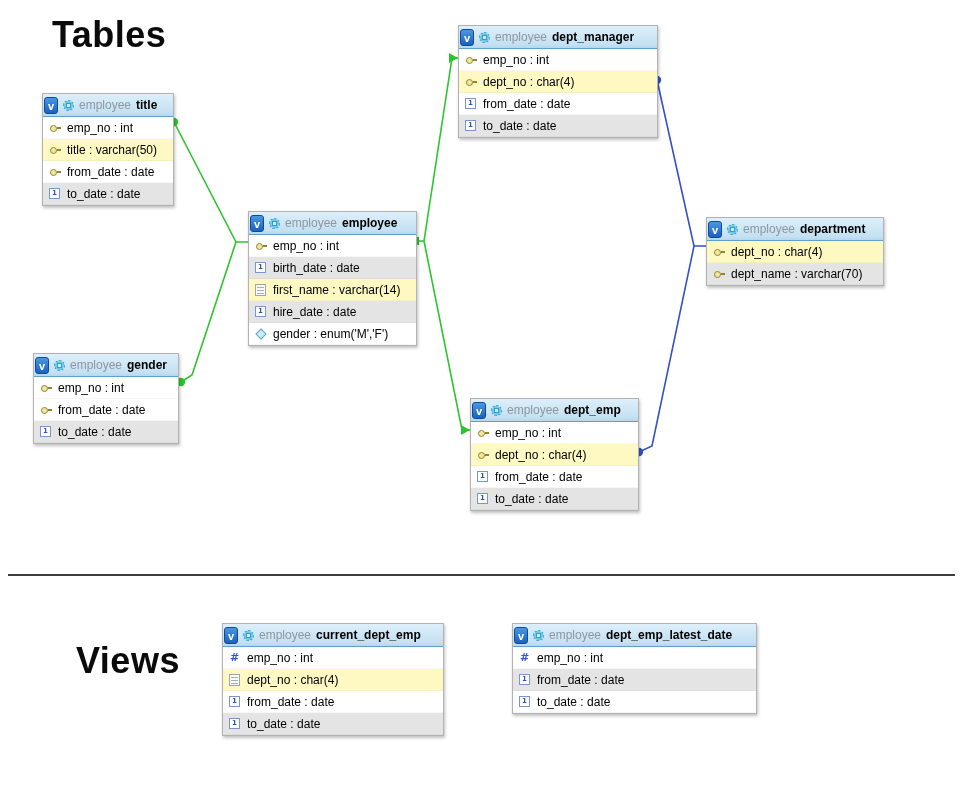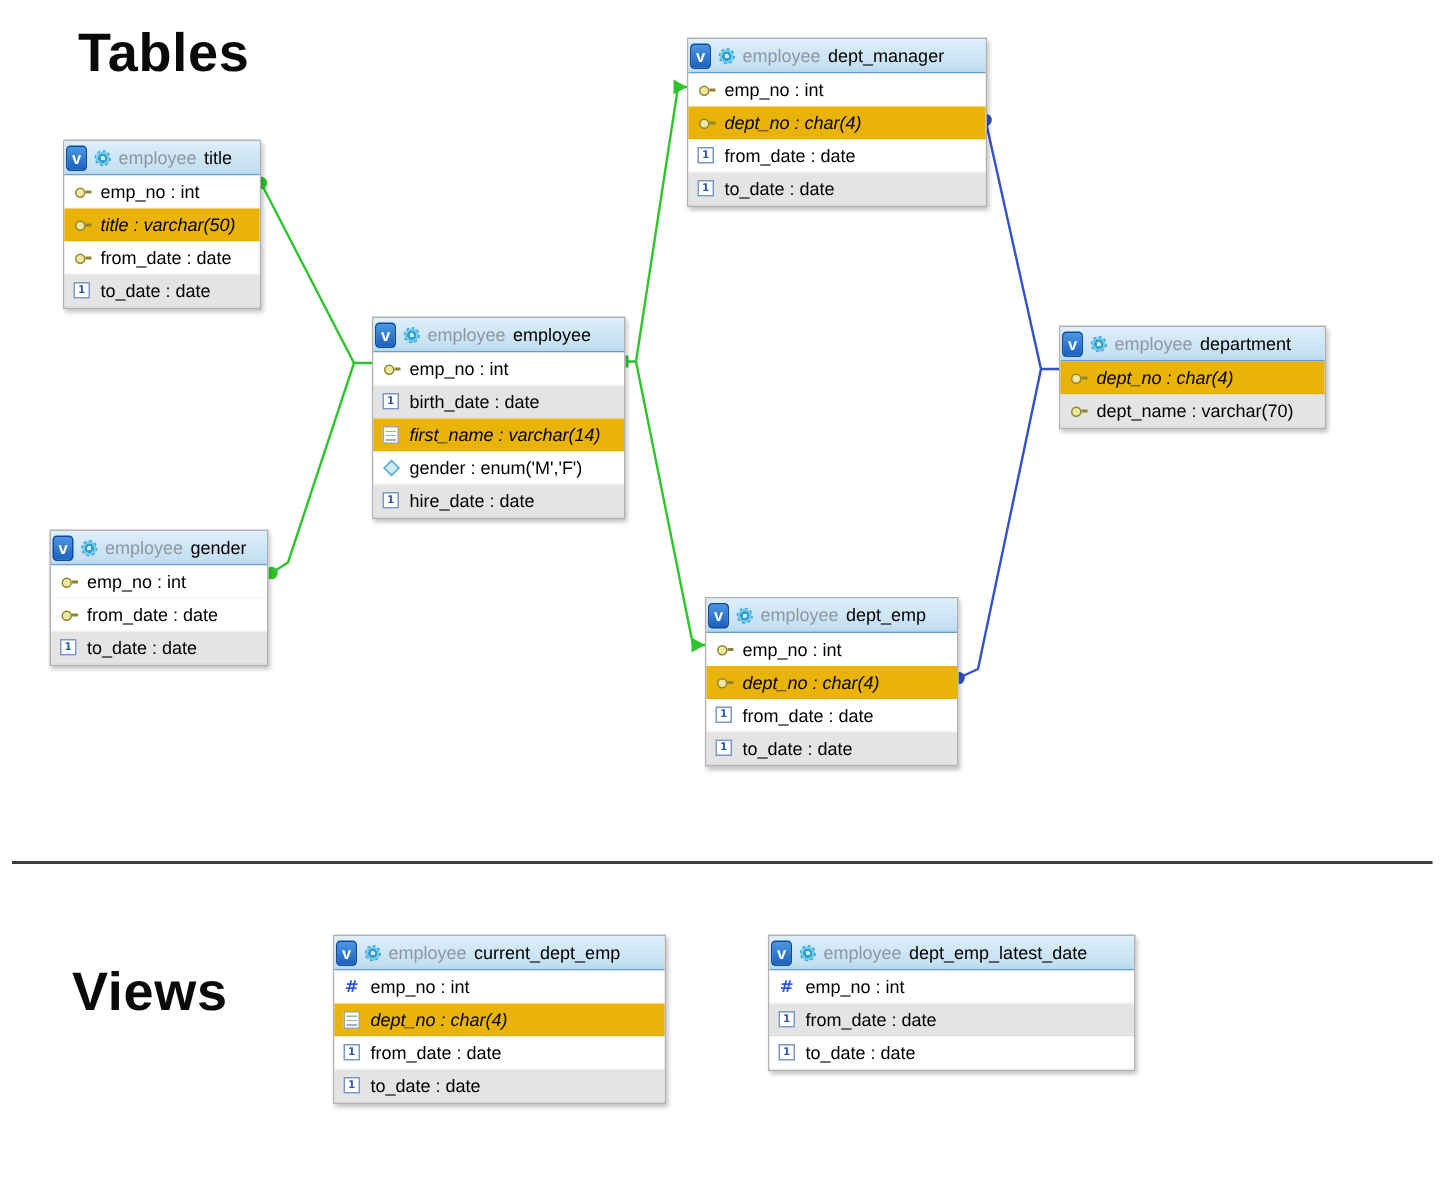--- a/index.html
+++ b/index.html
@@ -1,42 +1,42 @@
 <!DOCTYPE html>
 <html><head>
 <meta charset="utf-8">
 <style>
   html,body{margin:0;padding:0;background:#fff;}
   .canvas{position:relative;width:965px;height:791px;background:#ffffff;overflow:hidden;
           font-family:"Liberation Sans",sans-serif;}
   .h{position:absolute;margin:0;font-weight:800;color:#0a0a0a;font-size:36px;letter-spacing:0.5px;}
   .h-tables{left:52px;top:14px;}
-  .h-views{left:48px;top:640px;}
+  .h-views{left:76px;top:640px;}
   .divider{position:absolute;left:8px;right:10px;top:574px;height:2px;background:#3d3d3d;}
   #wires{position:absolute;left:0;top:0;width:965px;height:791px;pointer-events:none;}
 
   .card{position:absolute;background:#fff;border:1px solid #b2b2b2;box-shadow:1px 2px 3px rgba(0,0,0,.25);
         font-size:12px;color:#000;}
   .hdr{height:22px;display:flex;align-items:center;gap:5px;
        background:linear-gradient(180deg,#ddeffa 0%,#c4e0f2 85%,#b6d7ec 100%);
        border-bottom:1px solid #639fce;white-space:nowrap;overflow:hidden;}
   .vbadge{flex:0 0 auto;width:14px;height:17px;margin-left:1px;background:linear-gradient(180deg,#4a97e2,#1a62c0);
           border:1px solid #10499c;border-radius:3px;color:#fff;font-weight:bold;font-size:11px;
           line-height:16px;text-align:center;box-sizing:border-box;}
   .gear{flex:0 0 auto;display:inline-block;width:11px;height:11px;border-radius:50%;
         background:radial-gradient(circle,#cdeef9 0 1.5px,#2e9fd0 1.5px 3px,#74c8e6 3px 4.3px,rgba(116,200,230,0) 4.6px),
         repeating-conic-gradient(#39a9d8 0deg 22deg,rgba(57,169,216,.12) 22deg 45deg);}
   .schema{color:#8f979e;}
-  .tname{font-weight:normal;color:#000;padding-right:4px;}
+  .tname{font-weight:bold;color:#000;padding-right:4px;}
 
   .row{height:22px;display:flex;align-items:center;gap:6px;padding-left:5px;box-sizing:border-box;
        border-bottom:1px solid rgba(0,0,0,0.03);white-space:nowrap;overflow:hidden;}
   .bg-white{background:#ffffff;}
   .bg-gray{background:#e4e4e4;}
-  .bg-pink{background:#eab308;font-style:italic;}
+  .bg-pink{background:#fef9c3;}
   .icw{flex:0 0 13px;display:flex;align-items:center;justify-content:center;}
 
   .ic-key{position:relative;width:12px;height:10px;display:inline-block;}
   .ic-key::before{content:"";position:absolute;left:1px;top:2px;width:5px;height:5px;
                   border:1px solid #8f8530;border-radius:50%;background:#efe7a0;}
   .ic-key::after{content:"";position:absolute;left:8px;top:4.5px;width:4px;height:2px;background:#8f8530;}
   .ic-date{width:9px;height:9px;border:1px solid #7a97c8;background:#fff;display:inline-block;
            font:bold 7px/9px "DejaVu Sans",sans-serif;color:#2f58b5;text-align:center;}
   .ic-date::before{content:"1";}
   .ic-num{display:inline-block;font:bold 11px/11px "DejaVu Sans",sans-serif;color:#2f58d5;}
@@ -120,31 +120,31 @@
             <span class="ic-date"></span>
           </span>
           <span class="ctext">birth_date : date</span>
         </div>
         <div class="row bg-pink">
           <span class="icw">
             <span class="ic-text"></span>
           </span>
           <span class="ctext">first_name : varchar(14)</span>
         </div>
+        <div class="row bg-gray">
+          <span class="icw">
+            <span class="ic-date"></span>
+          </span>
+          <span class="ctext">hire_date : date</span>
+        </div>
         <div class="row bg-white">
           <span class="icw">
             <span class="ic-enum"></span>
           </span>
           <span class="ctext">gender : enum('M','F')</span>
-        </div>
-        <div class="row bg-gray">
-          <span class="icw">
-            <span class="ic-date"></span>
-          </span>
-          <span class="ctext">hire_date : date</span>
         </div>
       </div>
       <div class="card" style="left: 33px; top: 353px; width: 144px;">
         <div class="hdr">
           <span class="vbadge">v</span>
           <span class="gear"></span>
           <span class="schema">employee</span>
           <span class="tname">gender</span>
         </div>
         <div class="row bg-white">

